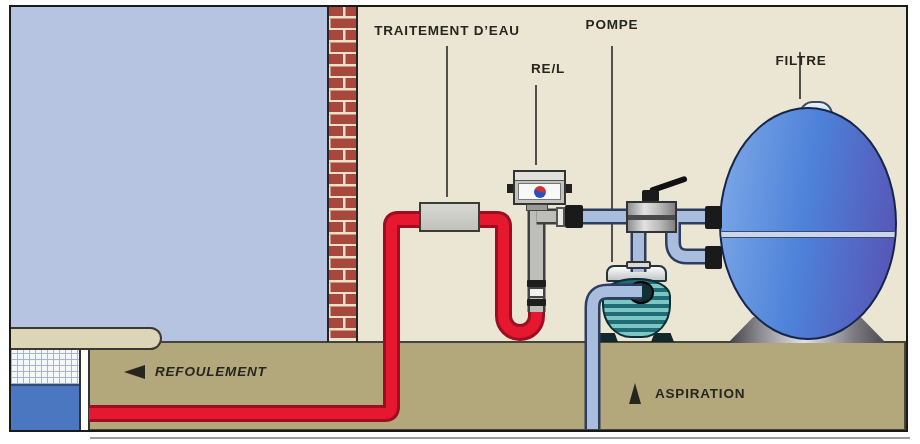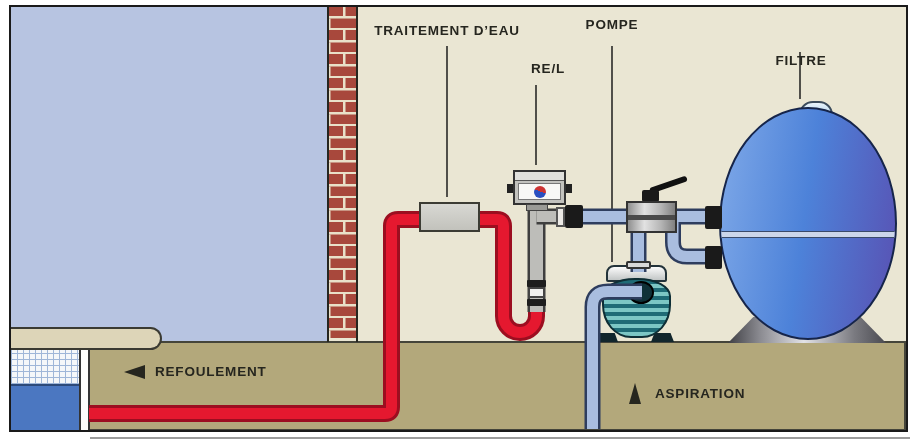--- a/index.html
+++ b/index.html
@@ -190,21 +190,21 @@
   <div class="abs valve-body">
     <div class="valve-band"></div>
   </div>
   <div class="abs pump-collar"></div>
 
   <div class="lbl centered" style="left:447px;top:23px;">TRAITEMENT D’EAU</div>
   <div class="lbl centered" style="left:536px;top:61px;margin-left:12px;">RE/L</div>
   <div class="lbl centered" style="left:612px;top:17px;">POMPE</div>
   <div class="lbl centered" style="left:801px;top:25px;margin-top:28px;">FILTRE</div>
 
-  <div class="lbl arrow-row" style="left:124px;top:364px;">
+  <div class="lbl arrow-row" style="left:124px;top:364px;font-style:italic;">
     <span class="tri-left"></span>
     <span>REFOULEMENT</span>
   </div>
   <div class="lbl arrow-row" style="left:629px;top:383px;">
     <span class="tri-up"></span>
     <span style="margin-left:4px;">ASPIRATION</span>
   </div>
 
   <div class="abs frame"></div>
 </div>

